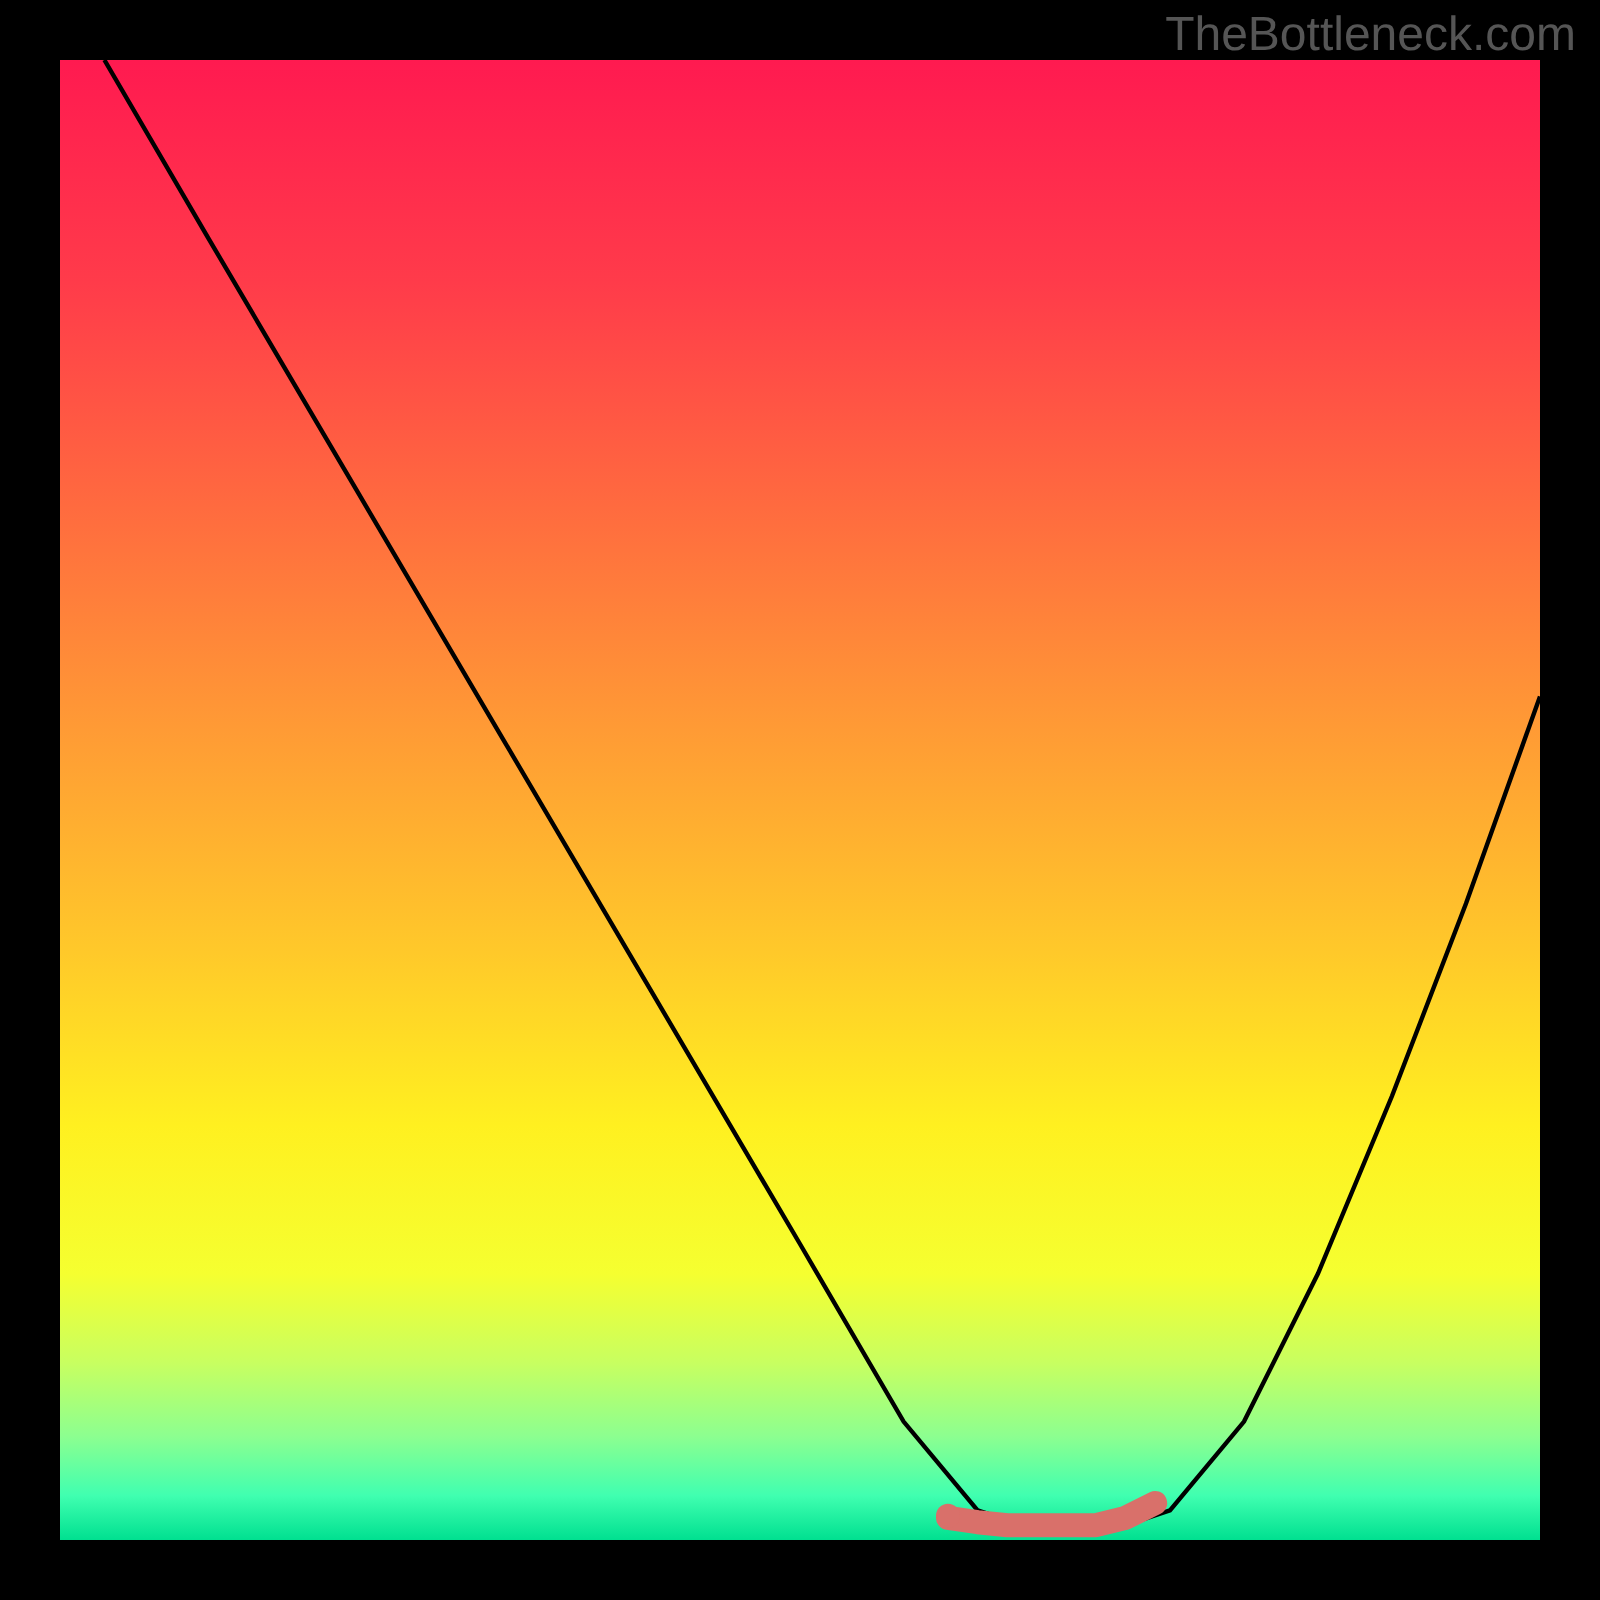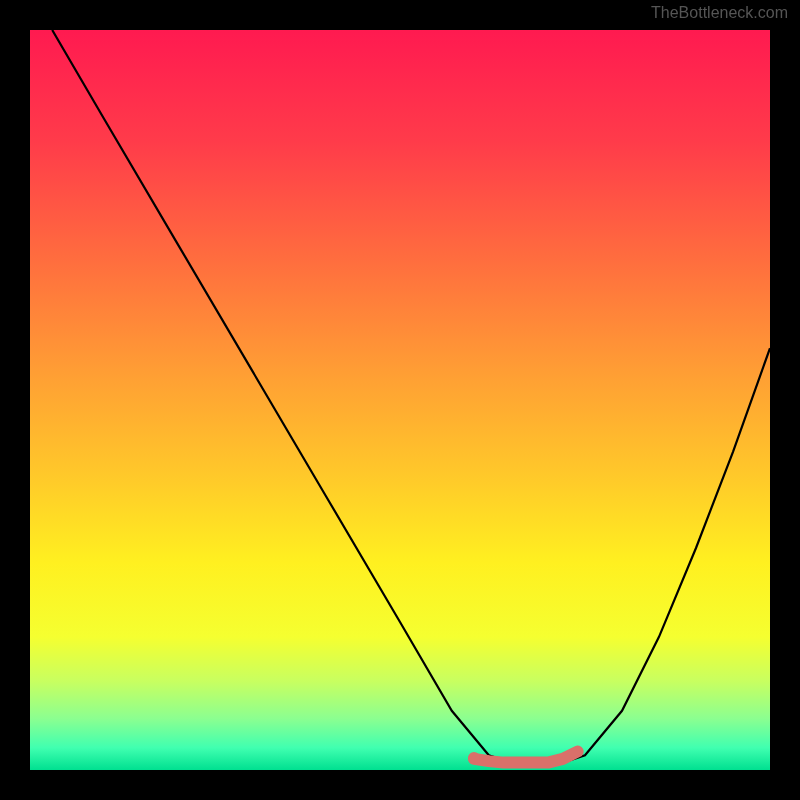--- a/index.html
+++ b/index.html
@@ -9,21 +9,21 @@
     background: #000;
     position: relative;
     font-family: Arial, sans-serif;
     overflow: hidden;
   }
   .watermark {
     position: absolute;
     top: 4px;
     right: 12px;
     color: #555;
-    font-size: 16px;
+    font-size: 24px;
     font-weight: 500;
     z-index: 10;
   }
   .plot-area {
     position: absolute;
     left: 30px;
     top: 30px;
     width: 740px;
     height: 740px;
   }

